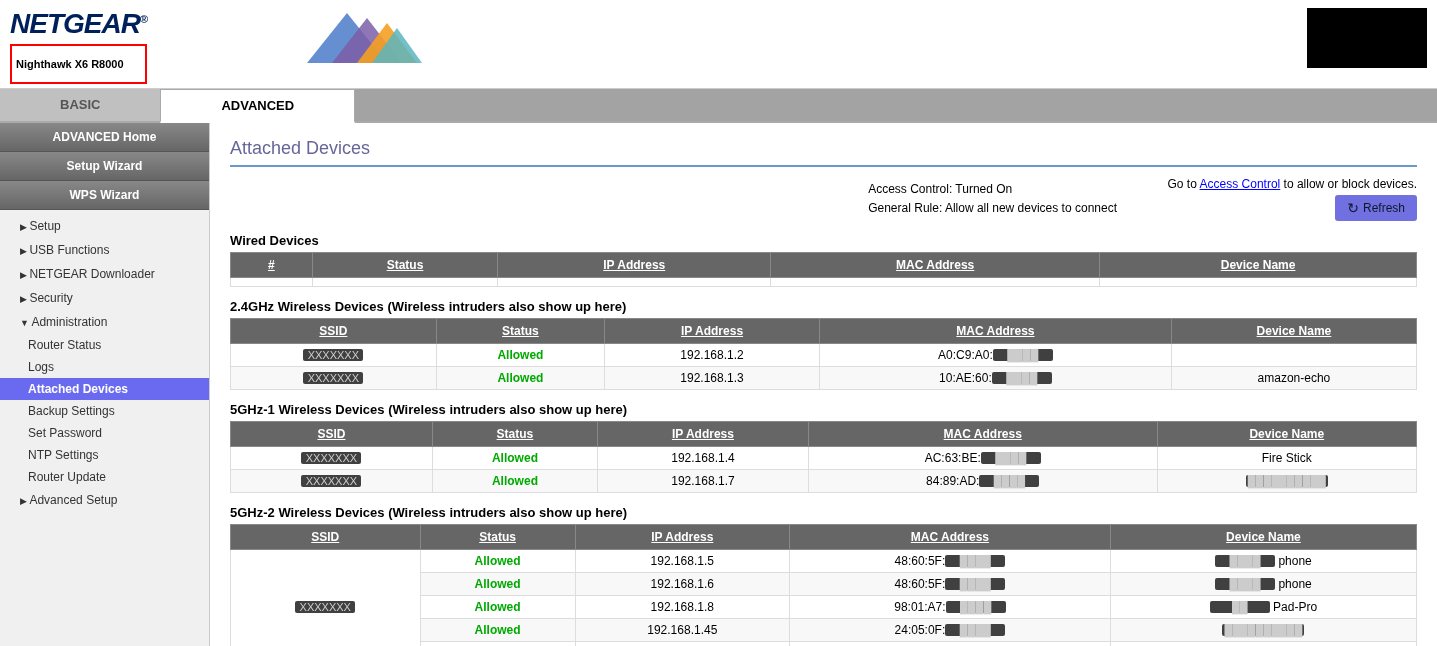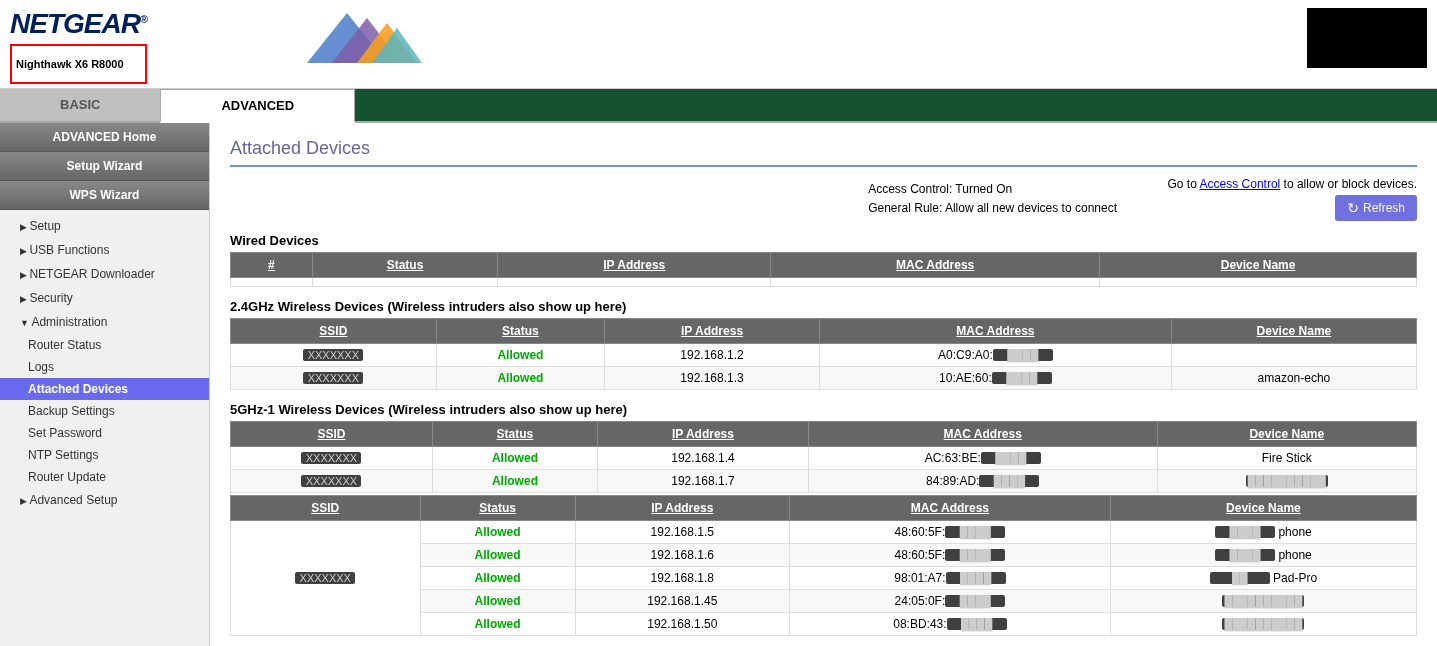--- a/index.html
+++ b/index.html
@@ -9,21 +9,21 @@
     #header { background: #fff; padding: 8px 10px 4px 10px; display: flex; align-items: flex-start; border-bottom: 1px solid #ccc; }
     #logo-area { display: flex; flex-direction: column; justify-content: center; }
     #netgear-logo { font-size: 28px; font-weight: bold; color: #00205b; letter-spacing: -1px; font-style: italic; }
     #model-name { font-size: 11px; font-weight: bold; color: #000; border: 2px solid red; padding: 12px 4px; display: inline-block; margin-top: 4px; }
     #header-right { margin-left: auto; width: 120px; height: 60px; background: #000; }
 
     
     .triangle-logo { width: 120px; height: 50px; position: relative; }
 
     
-    #tab-bar { display: flex; background: #14532d; border-bottom: 2px solid #aaa; }
+    #tab-bar { display: flex; background: #a3a3a3; border-bottom: 2px solid #aaa; }
     .tab { padding: 8px 60px; font-size: 13px; font-weight: bold; cursor: pointer; text-align: center; }
     .tab.inactive { background: #c0c0c0; color: #555; }
     .tab.active { background: #fff; border-top: 1px solid #aaa; border-left: 1px solid #aaa; border-right: 1px solid #aaa; border-bottom: 2px solid #fff; color: #000; margin-bottom: -2px; }
 
     
     #layout { display: flex; }
 
     
     #sidebar { width: 210px; min-height: 560px; background: #f0f0f0; border-right: 1px solid #ccc; flex-shrink: 0; }
     .sidebar-btn { display: block; width: 100%; padding: 7px 10px; background: linear-gradient(to bottom, #888, #666); color: #fff; font-size: 12px; font-weight: bold; text-align: center; cursor: pointer; border: none; border-bottom: 1px solid #555; }
@@ -36,21 +36,21 @@
 
     
     #main { flex: 1; padding: 15px 20px; background: #fff; }
     .page-title { font-size: 18px; color: #669; font-weight: normal; border-bottom: 2px solid #6699cc; padding-bottom: 6px; margin-bottom: 10px; }
 
     
     .access-bar { display: flex; justify-content: space-between; align-items: center; margin-bottom: 8px; }
     .access-info { text-align: left; line-height: 1.6; font-size: 12px; }
     .access-link-area { text-align: right; font-size: 12px; }
     .access-link { color: #00f; text-decoration: underline; cursor: pointer; }
-    .refresh-btn { background: #7070e0; color: #fef9c3; border: none; padding: 5px 12px; font-size: 12px; cursor: pointer; border-radius: 3px; margin-top: 4px; display: inline-flex; align-items: center; gap: 4px; }
+    .refresh-btn { background: #7070e0; color: #0f172a; border: none; padding: 5px 12px; font-size: 12px; cursor: pointer; border-radius: 3px; margin-top: 4px; display: inline-flex; align-items: center; gap: 4px; }
     .refresh-btn::before { content: "↻"; font-size: 14px; }
 
     
     .section-title { font-size: 13px; font-weight: bold; color: #000; margin: 12px 0 4px 0; }
     table { width: 100%; border-collapse: collapse; margin-bottom: 2px; }
     table thead tr { background: #666; }
     table thead th { color: #fff; padding: 5px 8px; font-size: 12px; text-align: center; border: 1px solid #888; text-decoration: underline; cursor: pointer; }
     table tbody tr { background: #fff; }
     table tbody tr:nth-child(even) { background: #f8f8f8; }
     table tbody td { padding: 4px 8px; border: 1px solid #ddd; font-size: 12px; text-align: center; }
@@ -198,20 +198,21 @@
         <tr>
           <td><span class="blurred-text">XXXXXXX</span></td>
           <td class="allowed">Allowed</td>
           <td>192.168.1.7</td>
           <td>84:89:AD:<span class="blurred-text">████</span></td>
           <td><span class="blurred-text">██████████</span></td>
         </tr>
       </tbody>
     </table>
 
+    <div class="section-title">5GHz-2 Wireless Devices (Wireless intruders also show up here)</div>
     <table>
       <thead>
         <tr>
           <th>SSID</th>
           <th>Status</th>
           <th>IP Address</th>
           <th>MAC Address</th>
           <th>Device Name</th>
         </tr>
       </thead>

